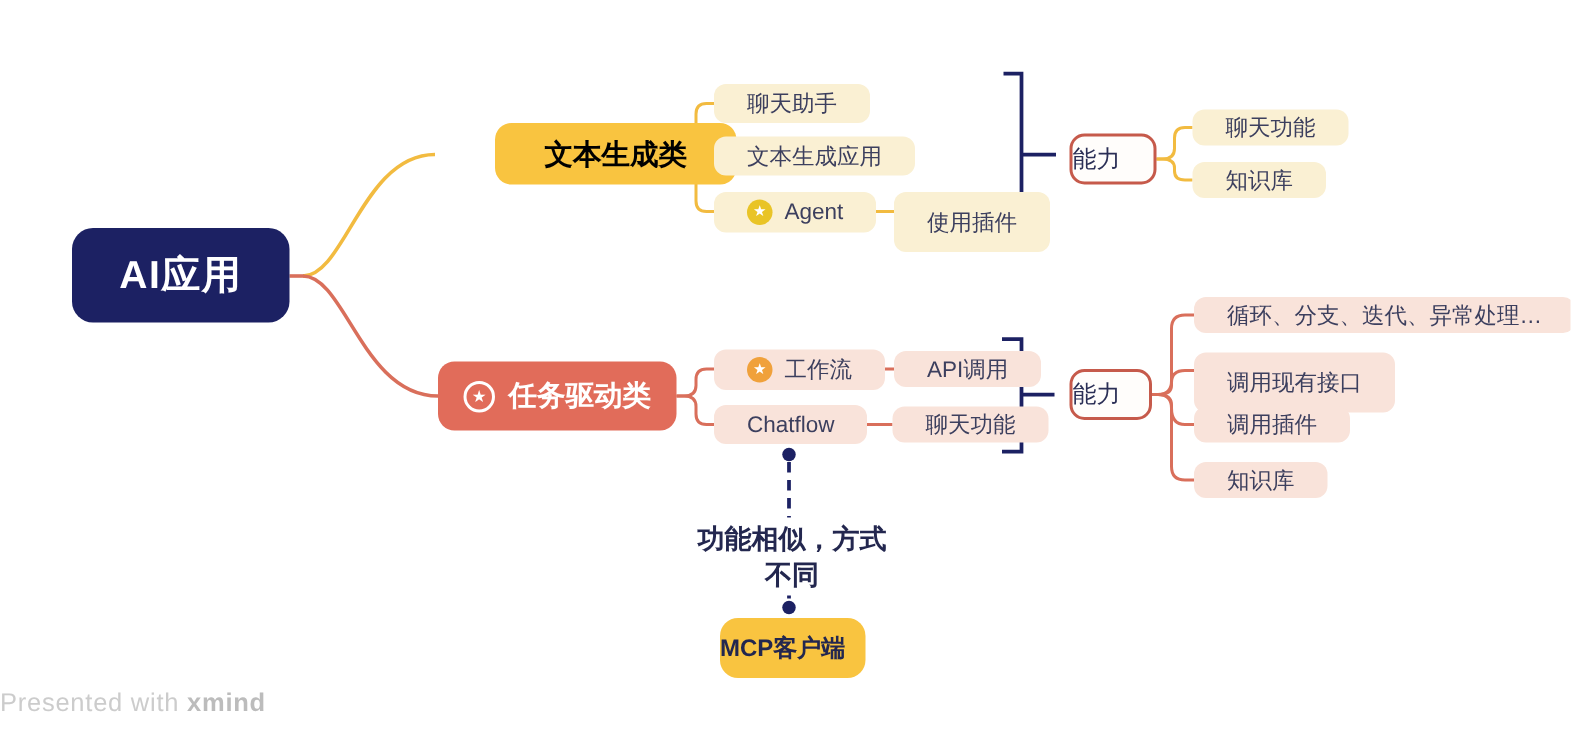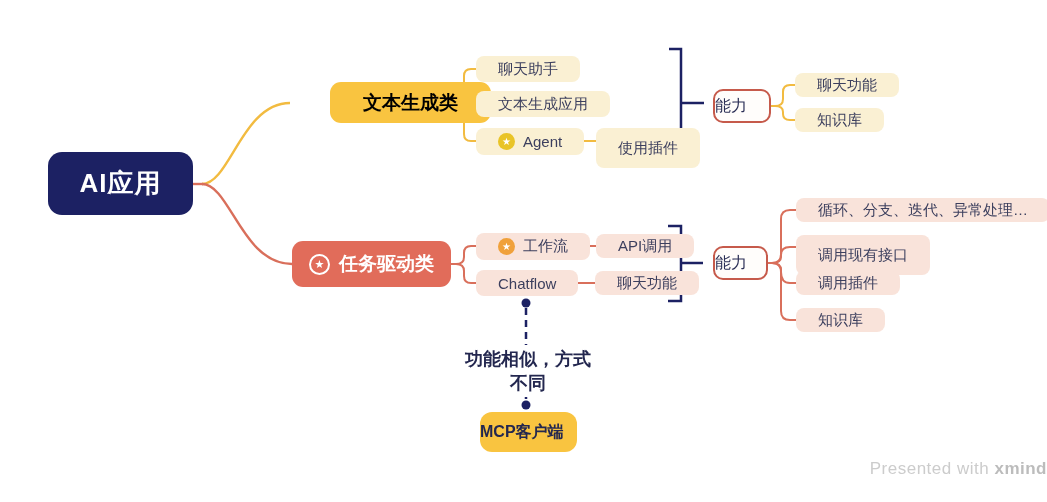--- a/index.html
+++ b/index.html
@@ -49,21 +49,21 @@
     background: #f9c440; border-radius: 12px; 
     font-size: 16px; font-weight: bold; color: #23274f;
   }
   .rel-label {
     position: absolute; left: 460px; top: 345px; width: 136px; z-index: 3;
     text-align: center; font-size: 18px; font-weight: bold; color: #23274f;
     background: #ffffff; padding: 2px 0;
   }
   .footer {
     position: absolute; left: 0; right: 0; top: 459px; z-index: 2;
-    text-align: right; font-size: 17px; color: #cccccc; letter-spacing: 0.5px;
+    text-align: left; font-size: 17px; color: #cccccc; letter-spacing: 0.5px;
   }
   .footer b { color: #bcbcbc; font-weight: bold; }
 </style>
 </head>
 <body>
 
 <div class="canvas">
 
   <svg class="wires" width="1047" height="502" viewBox="0 0 1047 502">
 

